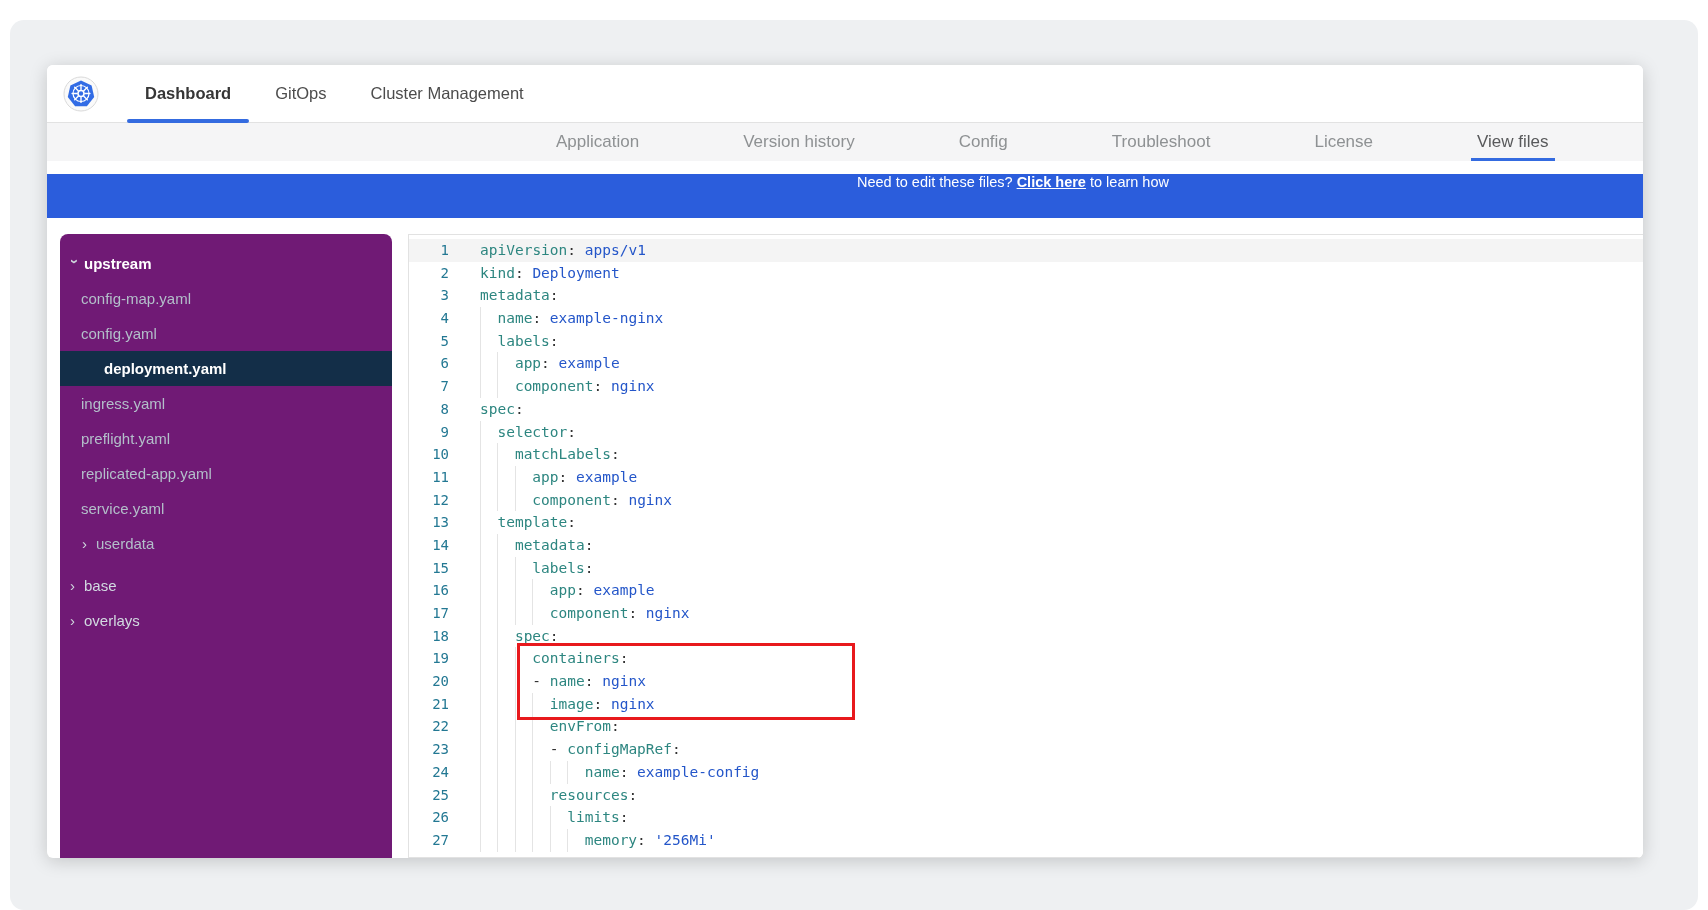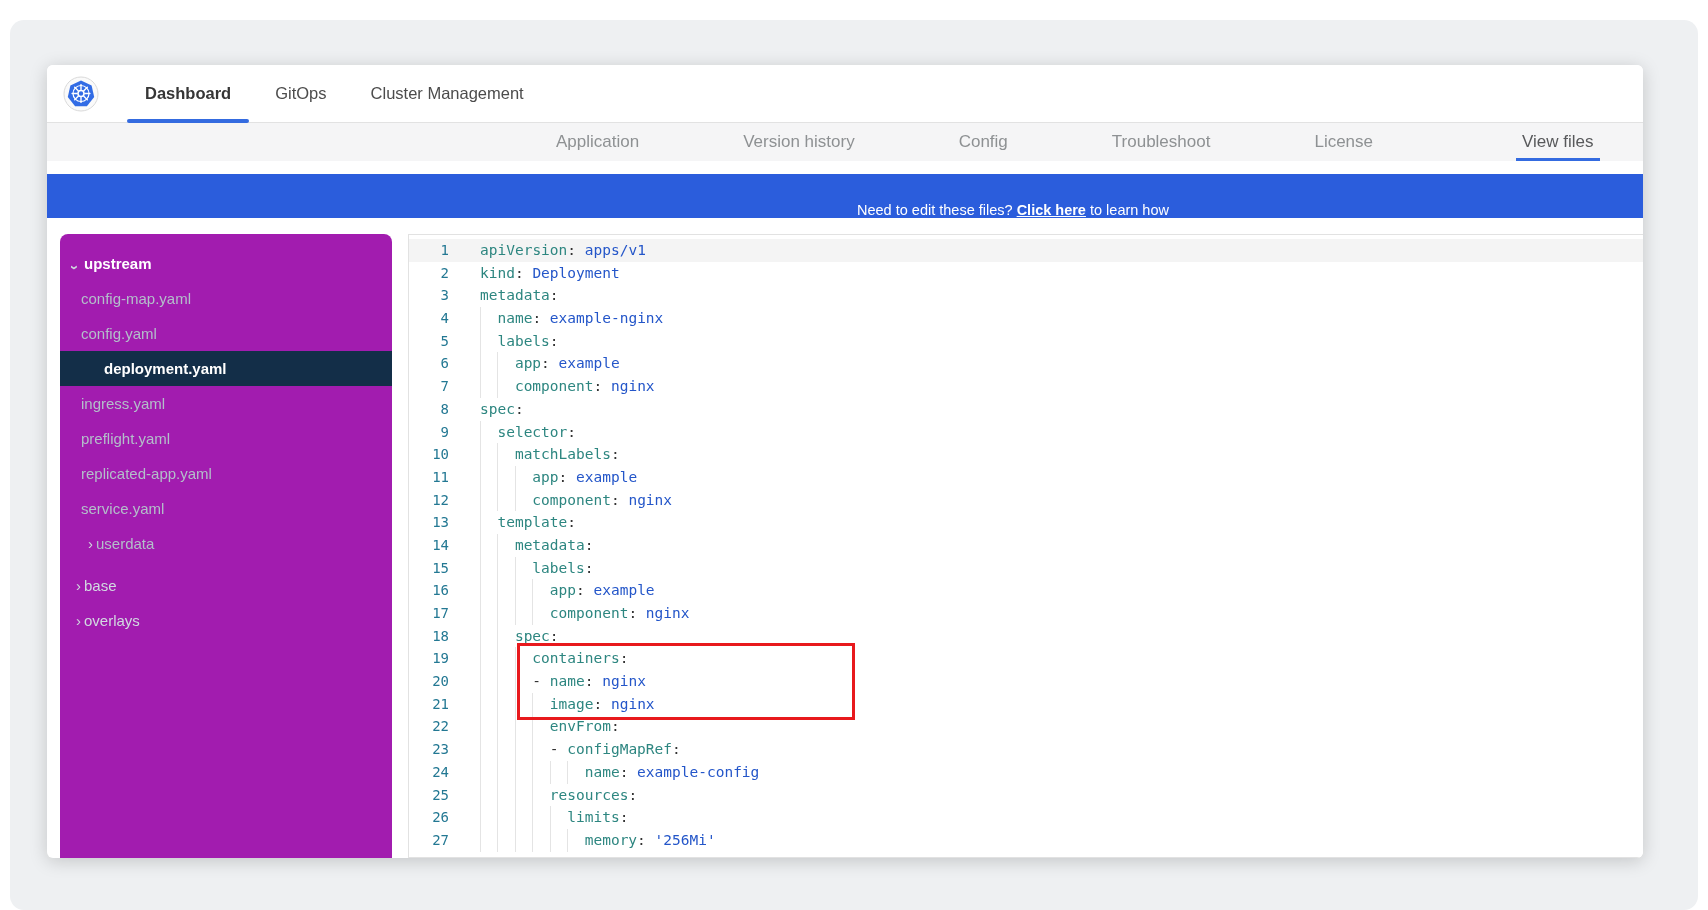--- a/index.html
+++ b/index.html
@@ -32,36 +32,36 @@
     background:#346be0; border-radius:2px;
   }
   
   .subnav {
     height:38px; background:#f5f5f6;
     display:flex; align-items:center; gap:104px;
     padding-left:509px; overflow:hidden; white-space:nowrap;
     position:relative;
   }
   .stab { font-size:17px; color:#8e9193; cursor:pointer; position:relative; height:100%; display:flex; align-items:center; flex:0 0 auto; }
-  .stab.active { color:#58595b;margin-left:45px; }
+  .stab.active { color:#58595b; }
   .stab.active::after {
     content:""; position:absolute; left:-6px; right:-6px; bottom:0; height:3px; background:#346be0;
   }
   .subnav-gap { height:13px; background:#fff; }
   
-  .banner { height:44px; background:#2b5ddc; display:flex; align-items:flex-end; }
+  .banner { height:44px; background:#2b5ddc; display:flex; align-items:flex-start; }
   .banner-inner { margin-left:336px; flex:1; text-align:center; color:#ffffff; font-size:14.5px; }
   .banner-inner a { color:#ffffff; font-weight:bold; text-decoration:underline; cursor:pointer; }
   
   .content { display:flex; margin-top:16px; padding-left:13px; height:624px; }
   
   .sidebar {
-    width:332px; flex:0 0 auto; background:#a21caf;
+    width:332px; flex:0 0 auto; background:#701a75;
     border-radius:8px 8px 0 0; padding-top:12px;
-    overflow:hidden; margin-right:16px;text-align:right;
+    overflow:hidden; margin-right:16px;
   }
   .tree-item {
     height:35px; display:flex; align-items:center;
     font-size:15px; color:#b3bfca; cursor:pointer; white-space:nowrap;
   }
   .tree-item .chev {
     display:inline-block; width:11px; font-size:15px; color:#cfd8de;
     margin-right:3px; line-height:1;
   }
   .tree-item .chev.down { transform:rotate(90deg) translateX(1px); }

